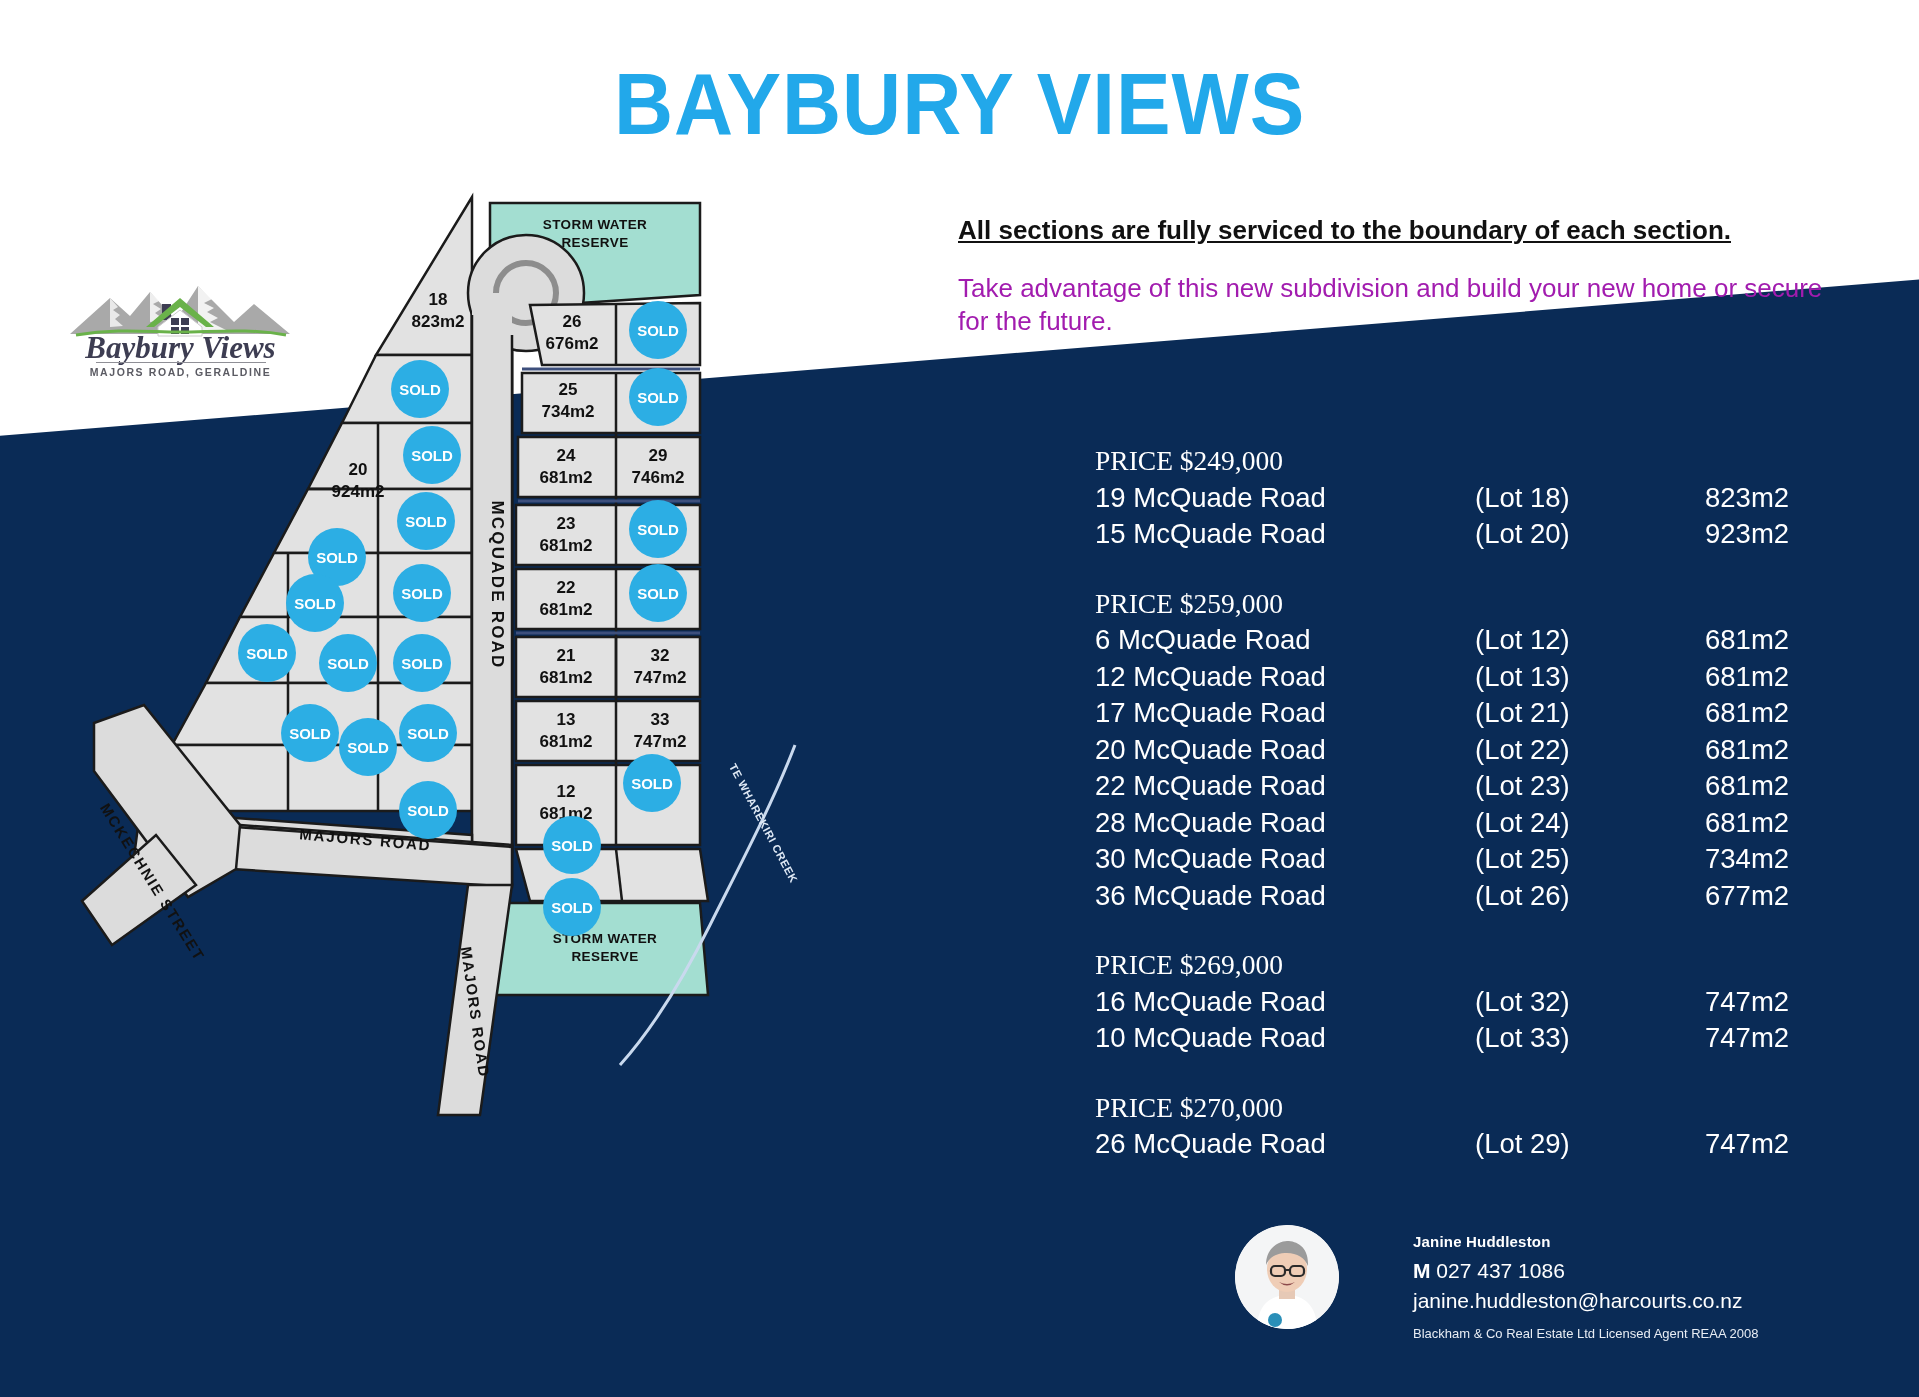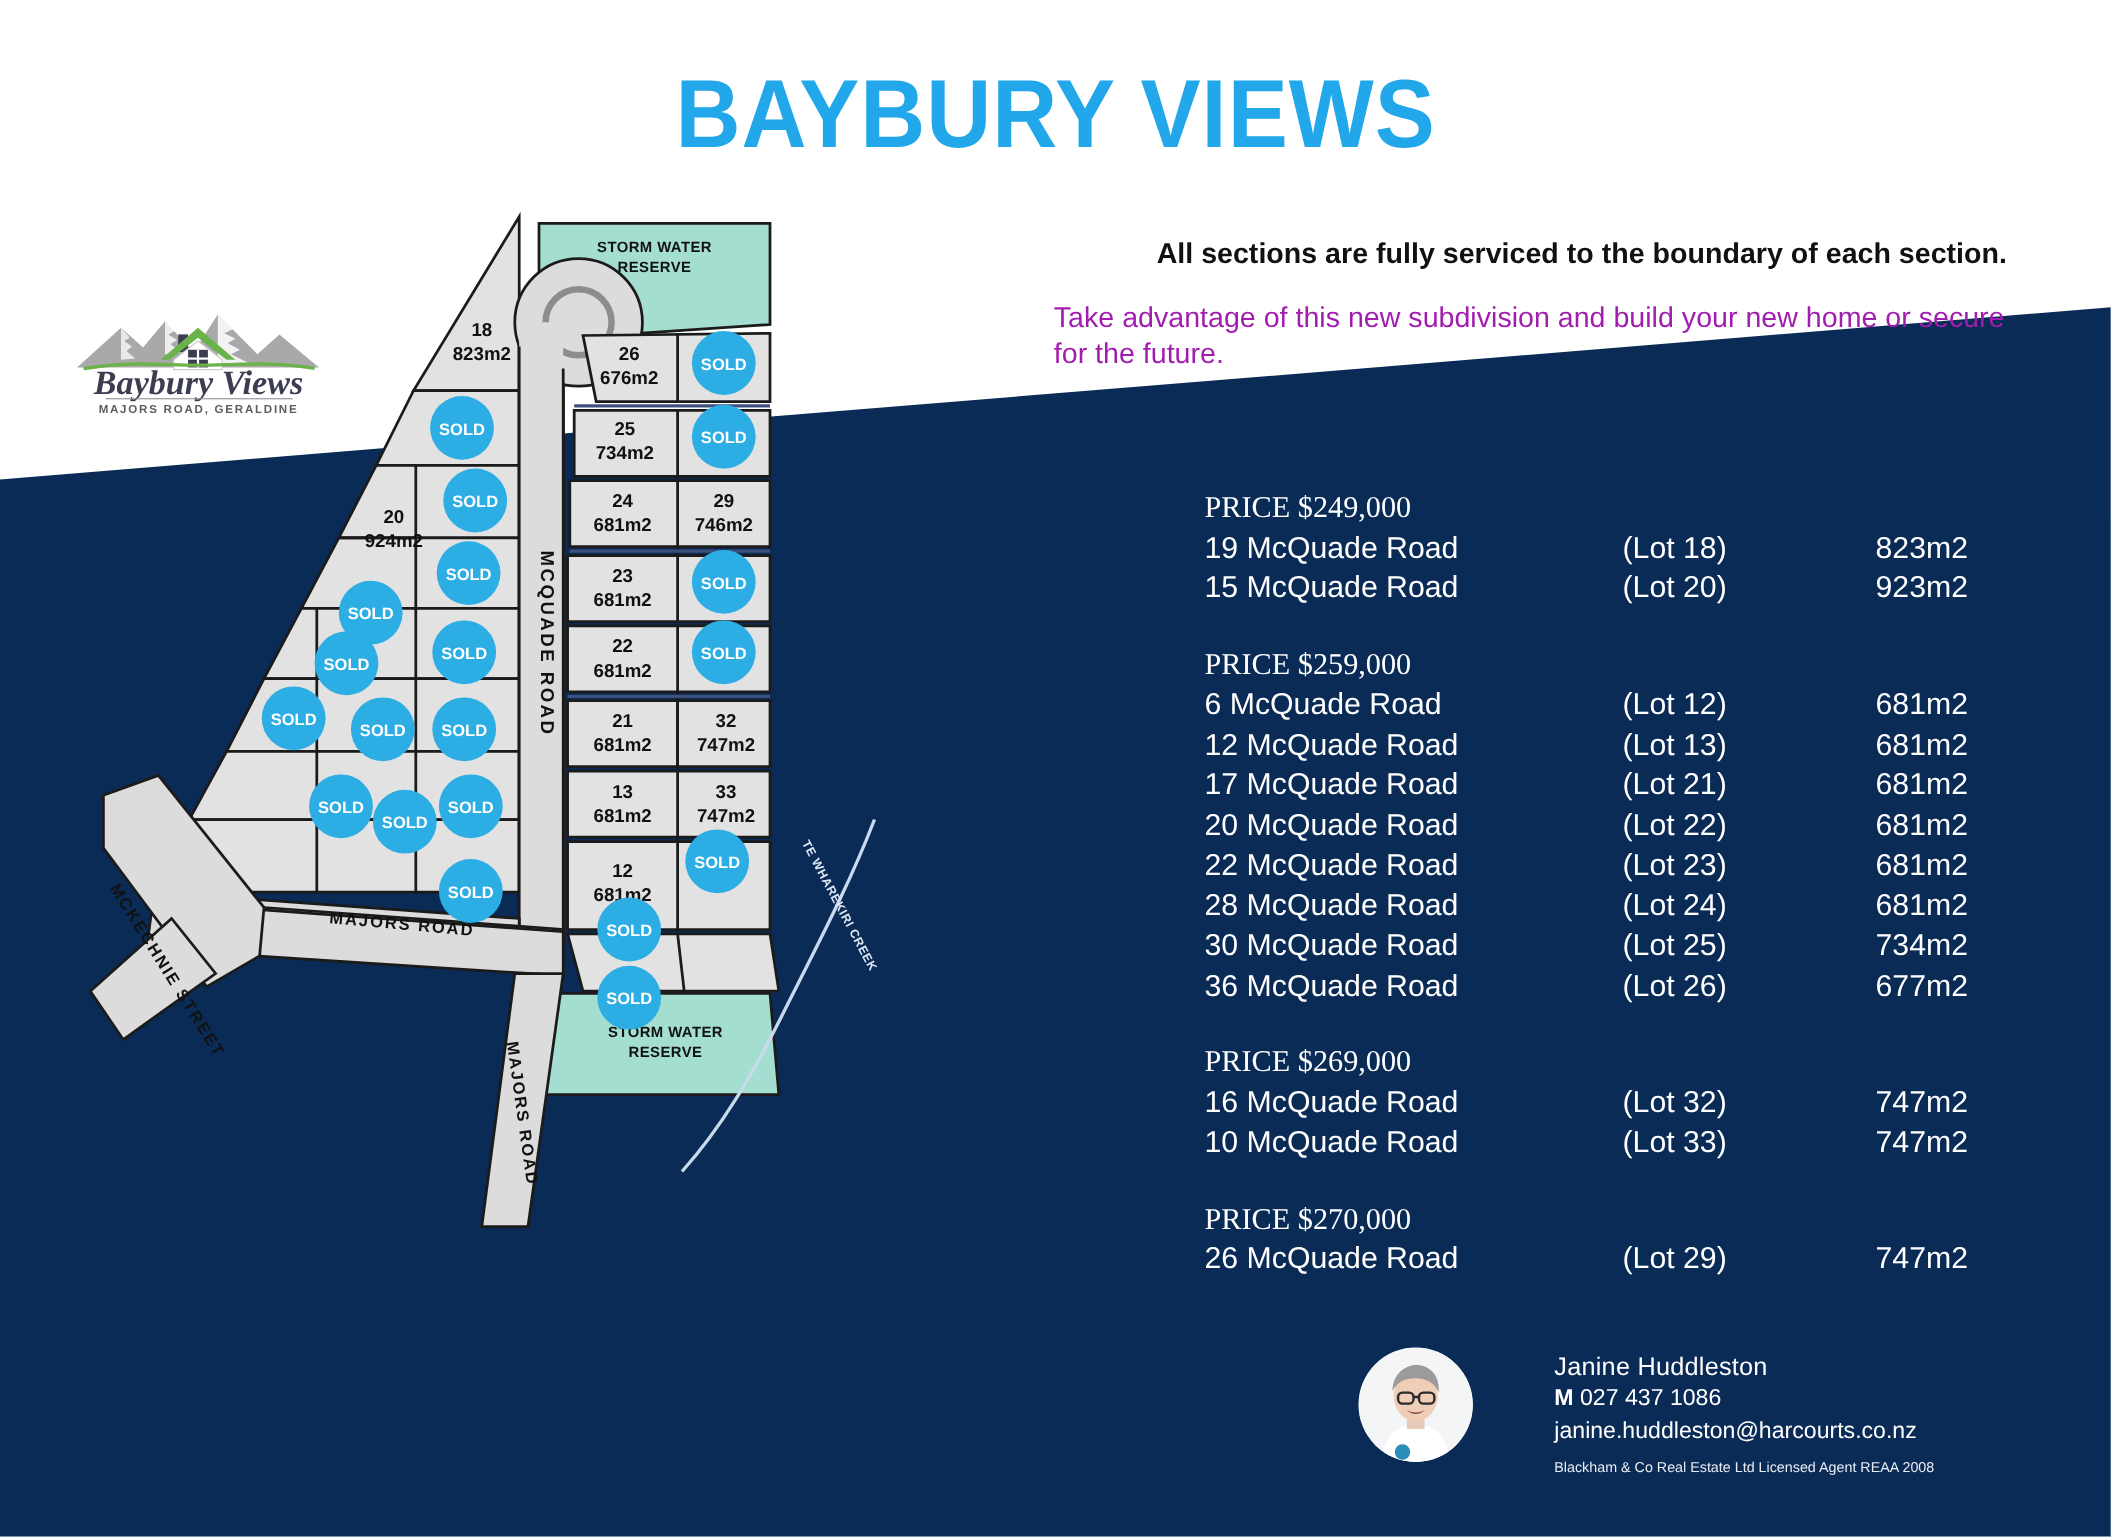--- a/index.html
+++ b/index.html
@@ -30,23 +30,24 @@
     display:inline-block;
     color:#22a8ea;
     font-size:88px;line-height:92px;
     font-weight:bold;
     letter-spacing:1px;
     font-family:"Liberation Sans", sans-serif;
     transform:scaleX(0.93);
   }
 
   .subhead{
-    position:absolute;left:988px;top:215px;width:900px;
-    text-align:center;color:#111;font-weight:bold;font-size:26px;line-height:30px;
+    position:absolute;left:958px;top:215px;width:900px;
+    text-align:left;color:#111;font-weight:bold;font-size:26px;line-height:30px;
     z-index:6;
+    text-decoration:underline;
   }
   .bodycopy{
     position:absolute;left:958px;top:272px;width:880px;
     color:#a21caf;font-size:26px;line-height:33px;
     z-index:6;
   }
 
   
   .logo{position:absolute;left:58px;top:272px;width:245px;height:120px;z-index:6;}
   .logo svg{display:block;}
@@ -112,21 +113,21 @@
   .pl-area{width:175px;text-align:left;}
 
   
   .agent{position:absolute;left:1235px;top:1225px;z-index:6;}
   .agent .photo{
     position:absolute;left:0;top:0;width:104px;height:104px;border-radius:50%;
     overflow:hidden;background:#f2f3f4;
   }
   .agent .photo svg{display:block;}
   .agent .info{position:absolute;left:178px;top:3px;width:460px;color:#fff;}
-  .agent .aname{font-size:23px;font-weight:normal;line-height:28px;letter-spacing:.2px;}
+  .agent .aname{font-size:15px;font-weight:bold;line-height:28px;letter-spacing:.2px;}
   .agent .aphone{font-size:21px;line-height:30px;}
   .agent .aphone b{font-weight:bold;}
   .agent .amail{font-size:21px;line-height:30px;}
   .agent .adisc{font-size:13px;line-height:20px;margin-top:8px;color:#e8edf4;}
 </style>
 </head>
 <body>
 
 <div id="stage">
 

